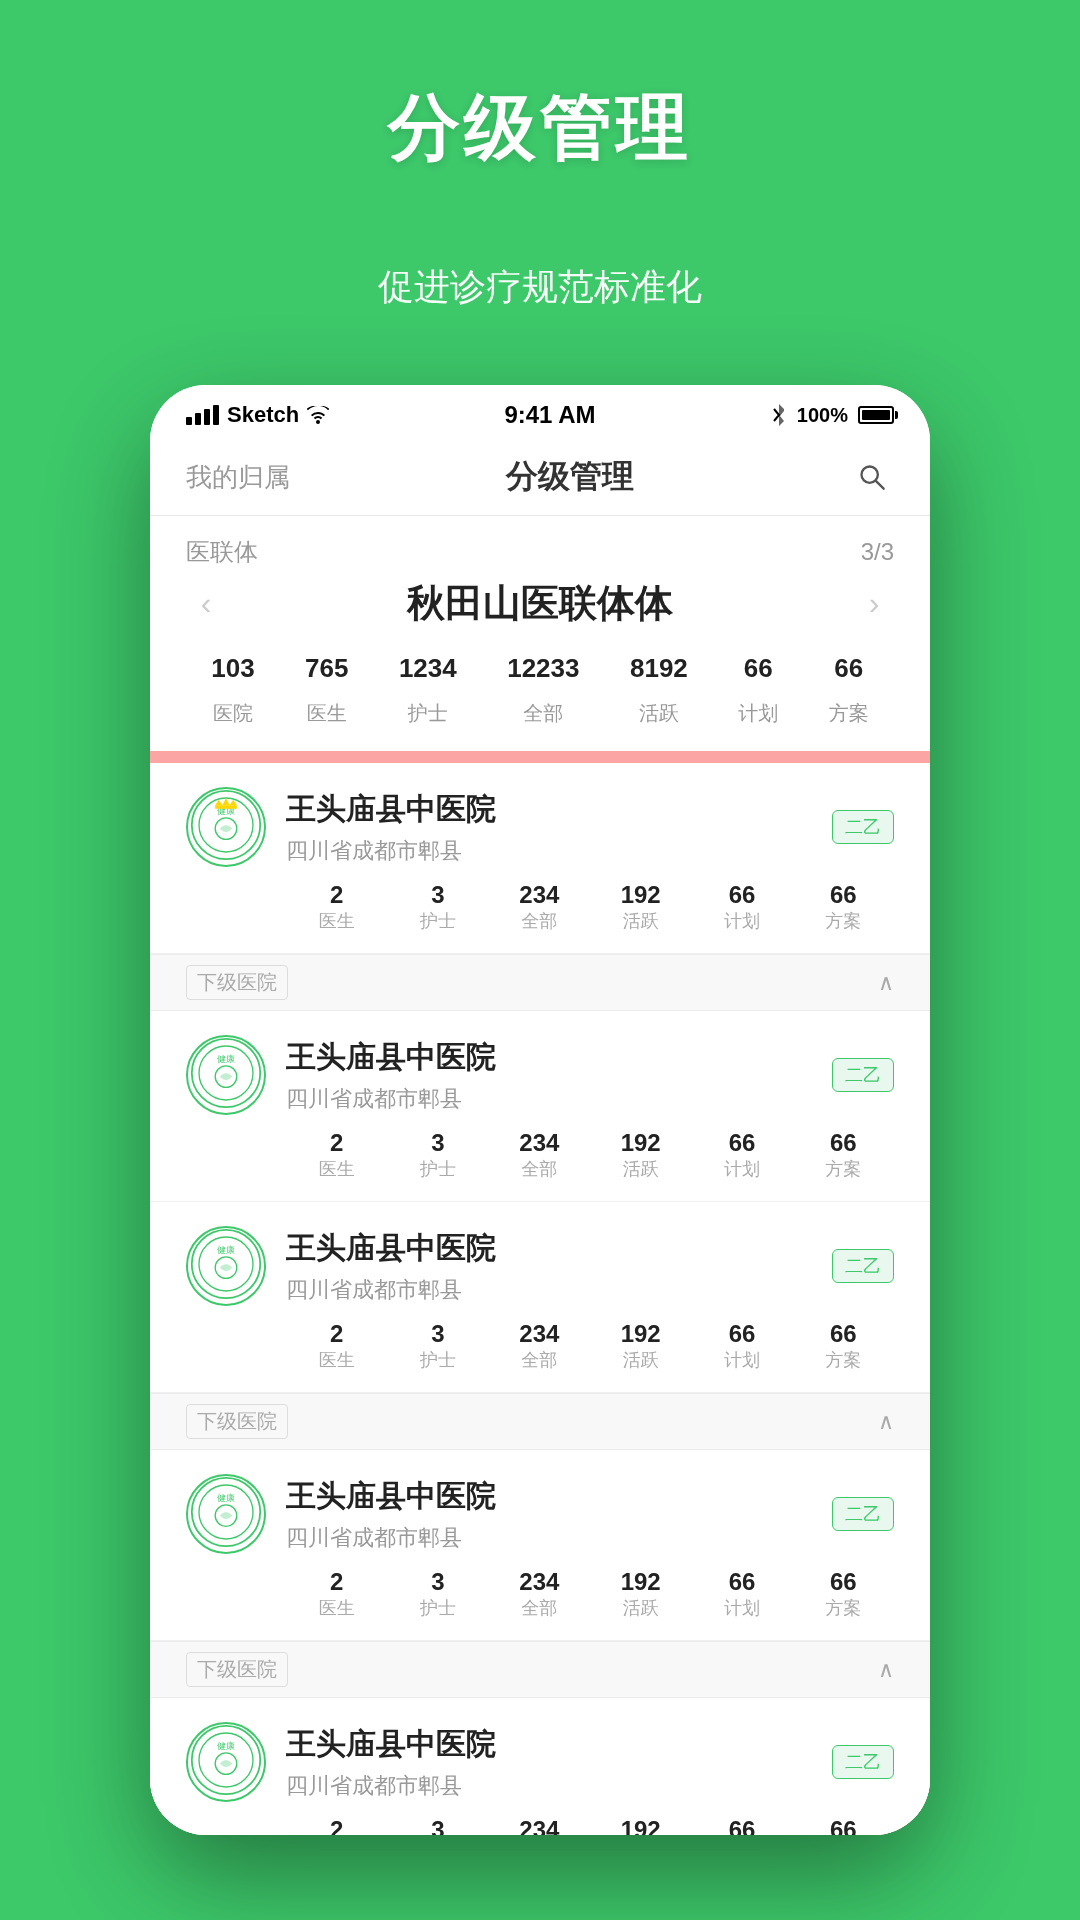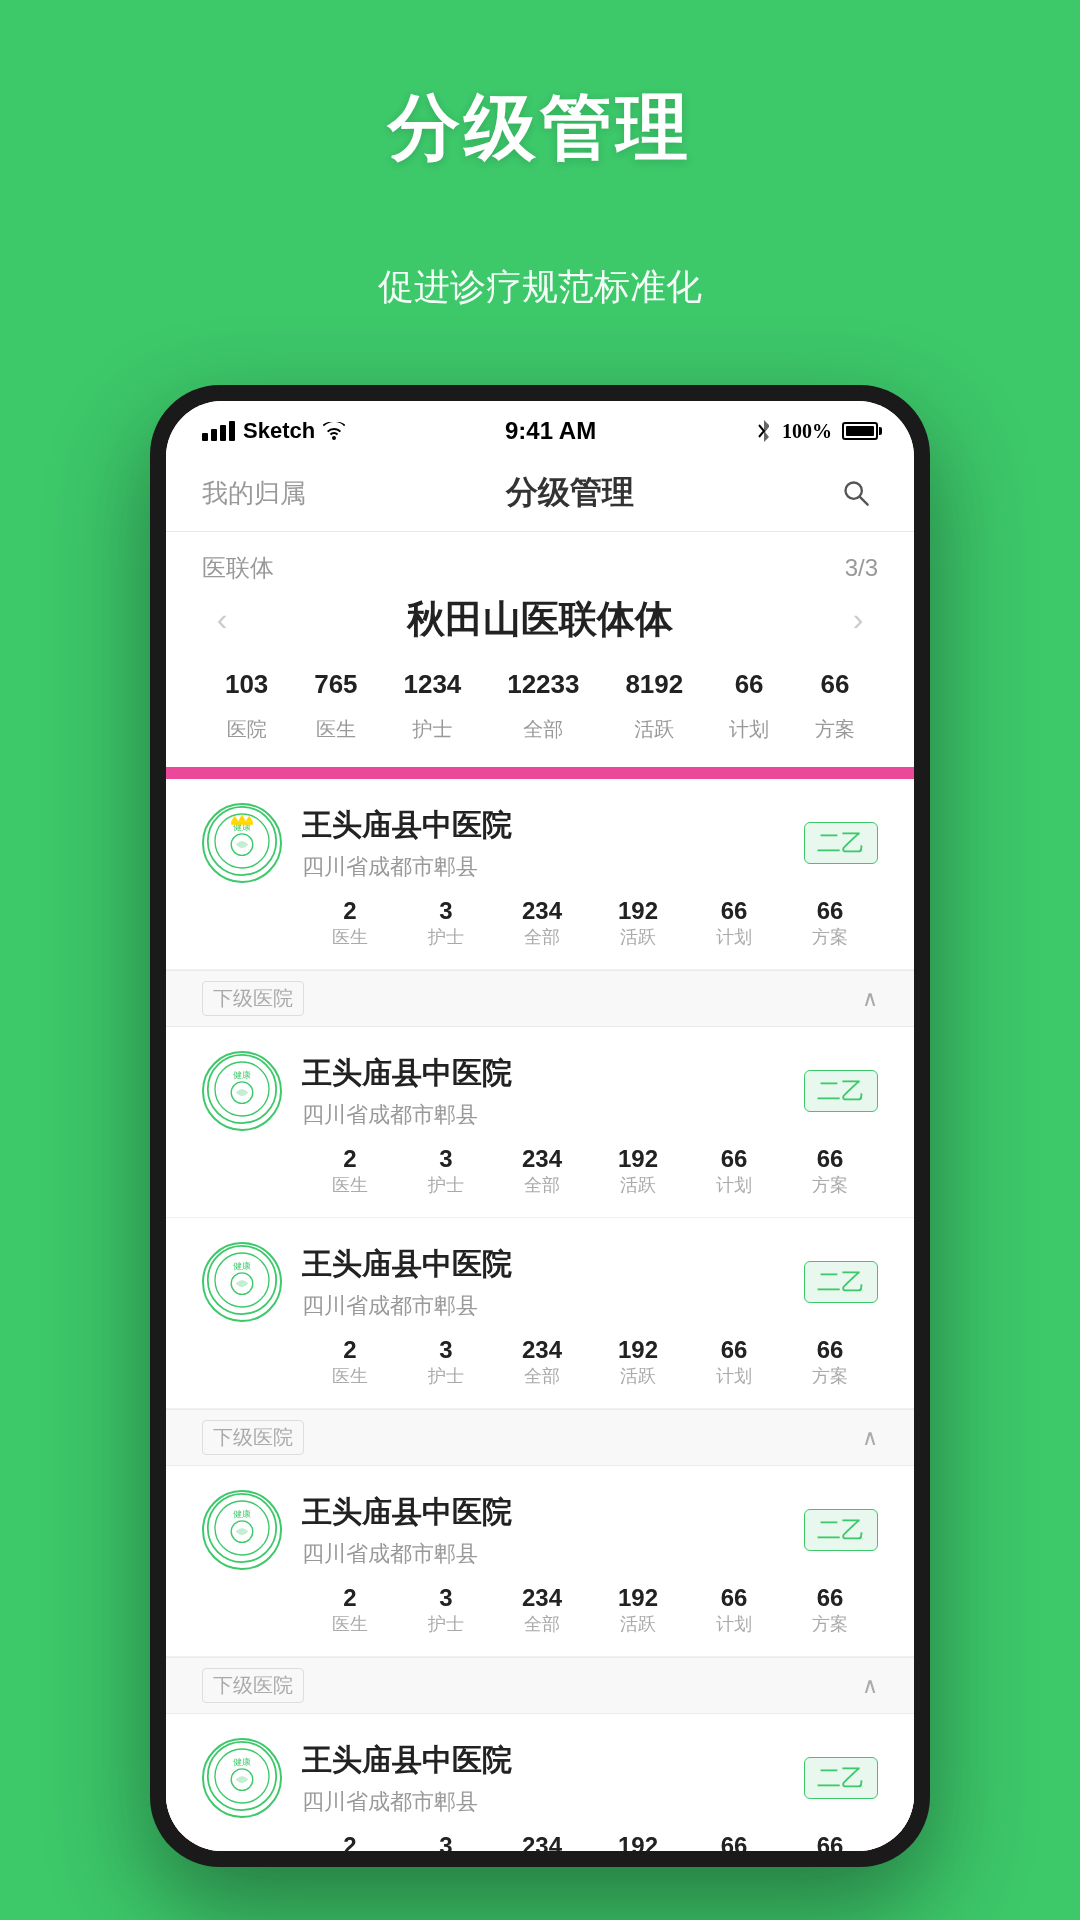--- a/index.html
+++ b/index.html
@@ -33,21 +33,20 @@
       font-weight: 400;
       line-height: 1.6;
       opacity: 0.95;
     }
 
     
     .phone-frame {
       width: 780px;
       background: #1a1a1a;
       border-radius: 70px;
-      padding: 16px;
       box-shadow: 0 40px 100px rgba(0,0,0,0.4);
       margin-top: 30px;
     }
     .phone-screen {
       background: #f5f5f5;
       border-radius: 56px;
       overflow: hidden;
       height: 1450px;
       display: flex;
       flex-direction: column;
@@ -60,21 +59,21 @@
       justify-content: space-between;
       align-items: center;
       padding: 16px 36px 10px;
       font-size: 22px;
       font-weight: 600;
     }
     .status-left { display: flex; align-items: center; gap: 8px; }
     .signal-bars { display: flex; align-items: flex-end; gap: 3px; }
     .signal-bar { background: #000; border-radius: 1px; width: 6px; }
     .status-time { font-size: 24px; font-weight: 600; }
-    .status-right { display: flex; align-items: center; gap: 10px; font-size: 20px; font-family: Liberation Serif, serif; }
+    .status-right { display: flex; align-items: center; gap: 10px; font-size: 20px; }
     .battery-container { display: flex; align-items: center; gap: 4px; }
     .battery-icon {
       width: 36px; height: 18px;
       border: 2px solid #000;
       border-radius: 3px;
       position: relative;
       display: flex;
       align-items: center;
       padding: 2px;
     }
@@ -123,21 +122,21 @@
     }
     .search-icon-svg {
       width: 28px;
       height: 28px;
     }
 
     
     .content-area {
       flex: 1;
       overflow: hidden;
-      background: #ec4899;
+      background: #fca5a5;
     }
 
     
     .alliance-card {
       background: white;
       margin: 0;
       padding: 20px 36px;
     }
     .alliance-header {
       display: flex;
@@ -227,21 +226,21 @@
     .hospital-address {
       font-size: 22px;
       color: #999;
     }
     .hospital-badge {
       background: #e8f8ee;
       color: #3DC86A;
       border: 1px solid #3DC86A;
       border-radius: 6px;
       padding: 4px 12px;
-      font-size: 24px;
+      font-size: 18px;
     }
     .hospital-stats {
       display: flex;
       justify-content: flex-start;
       gap: 0;
       margin-left: 100px;
     }
     .hospital-stat {
       display: flex;
       flex-direction: column;

